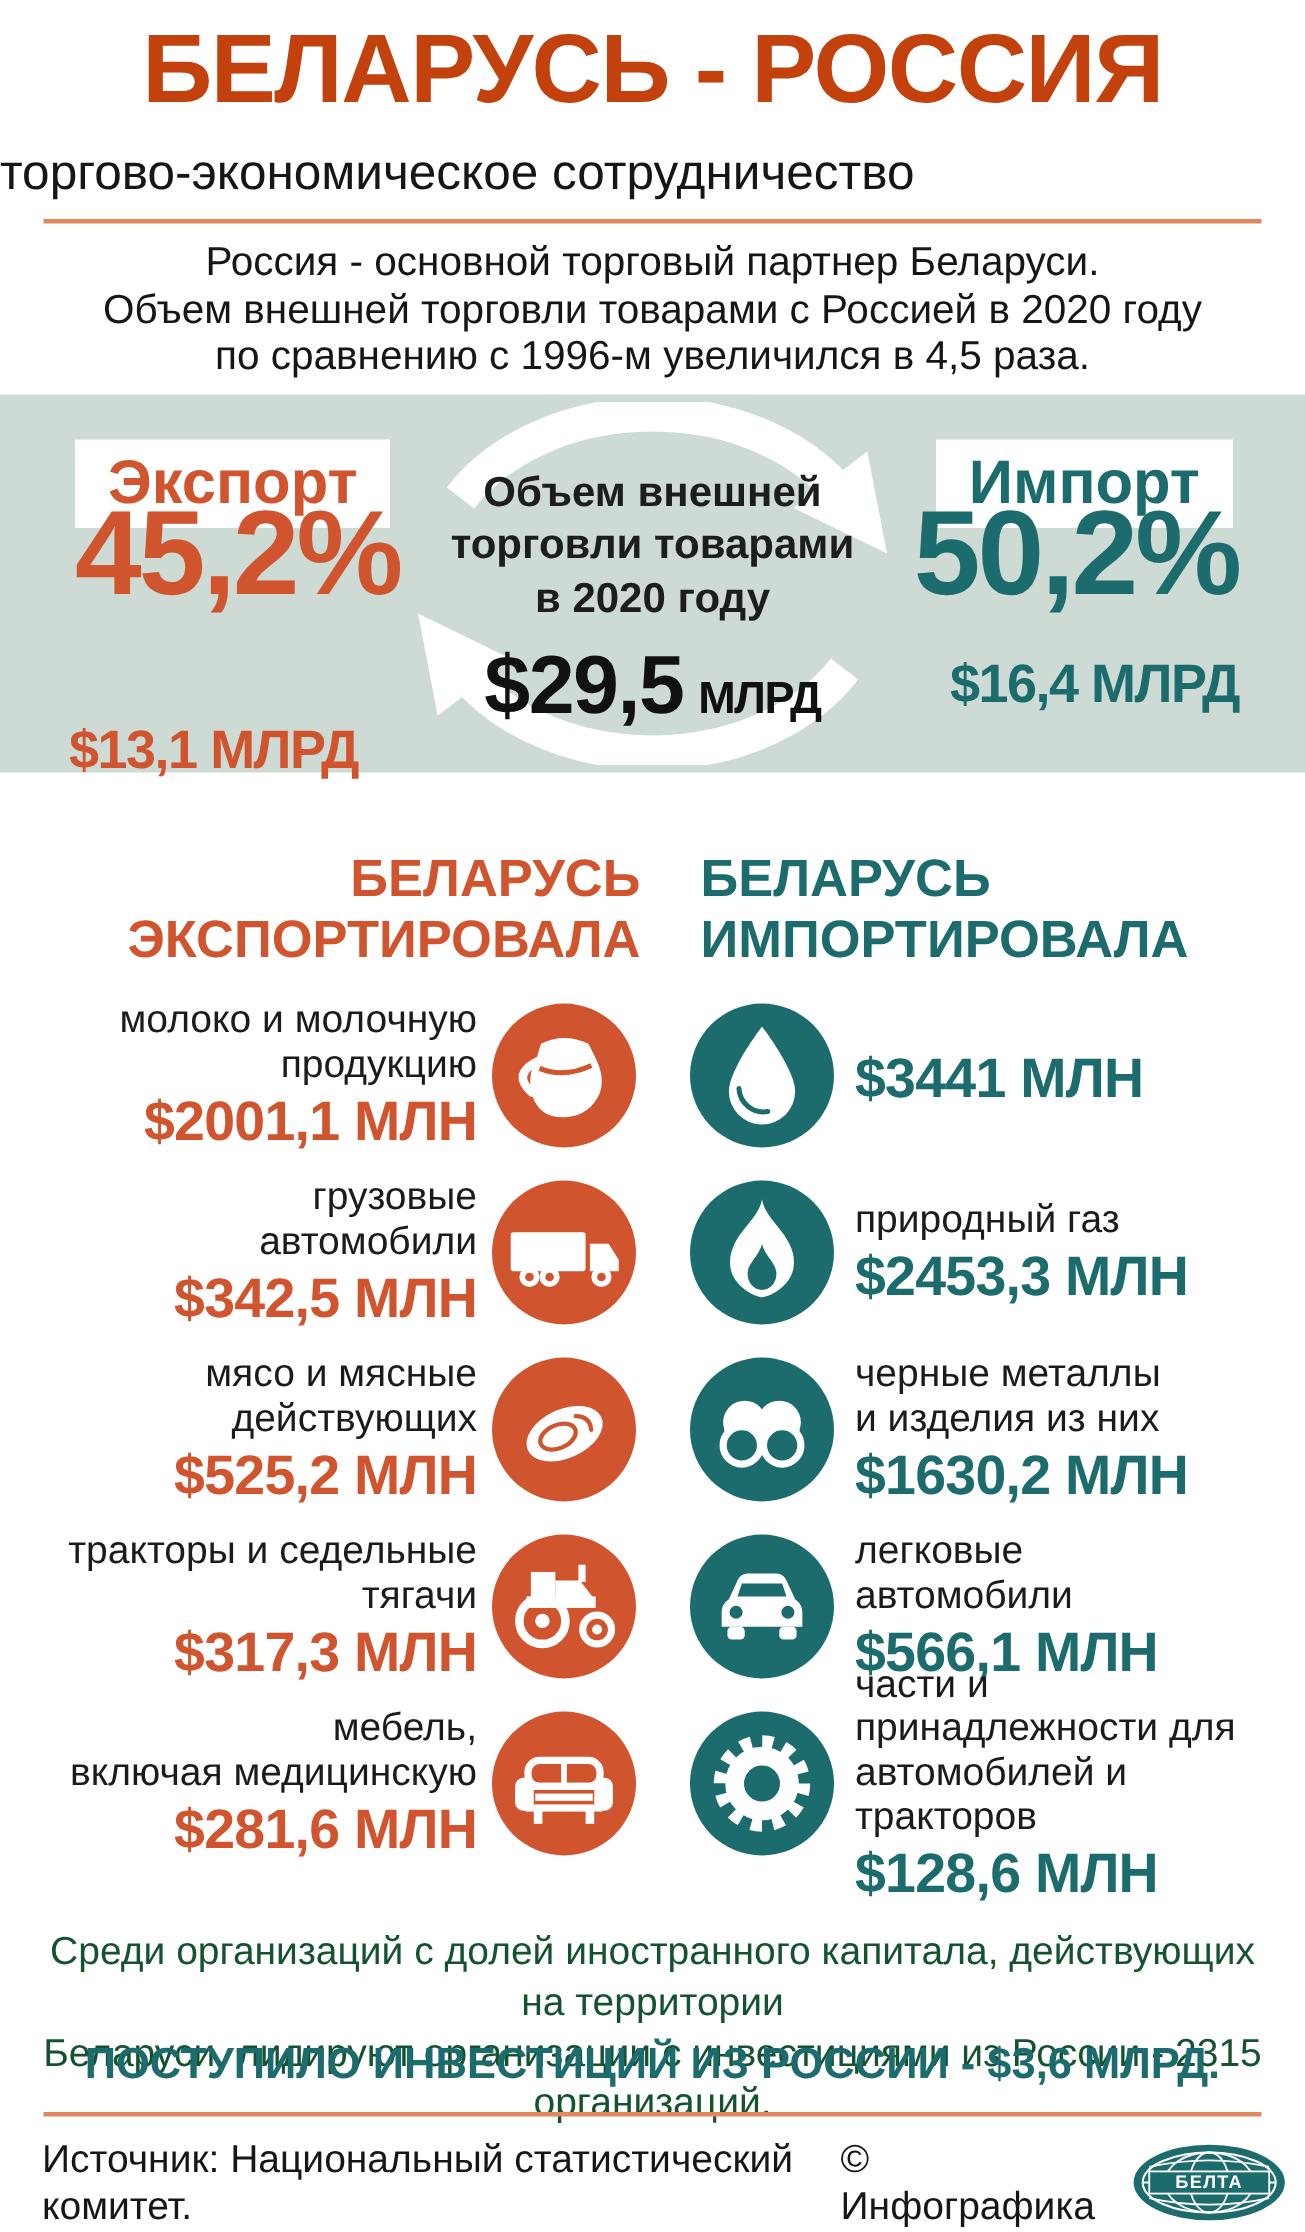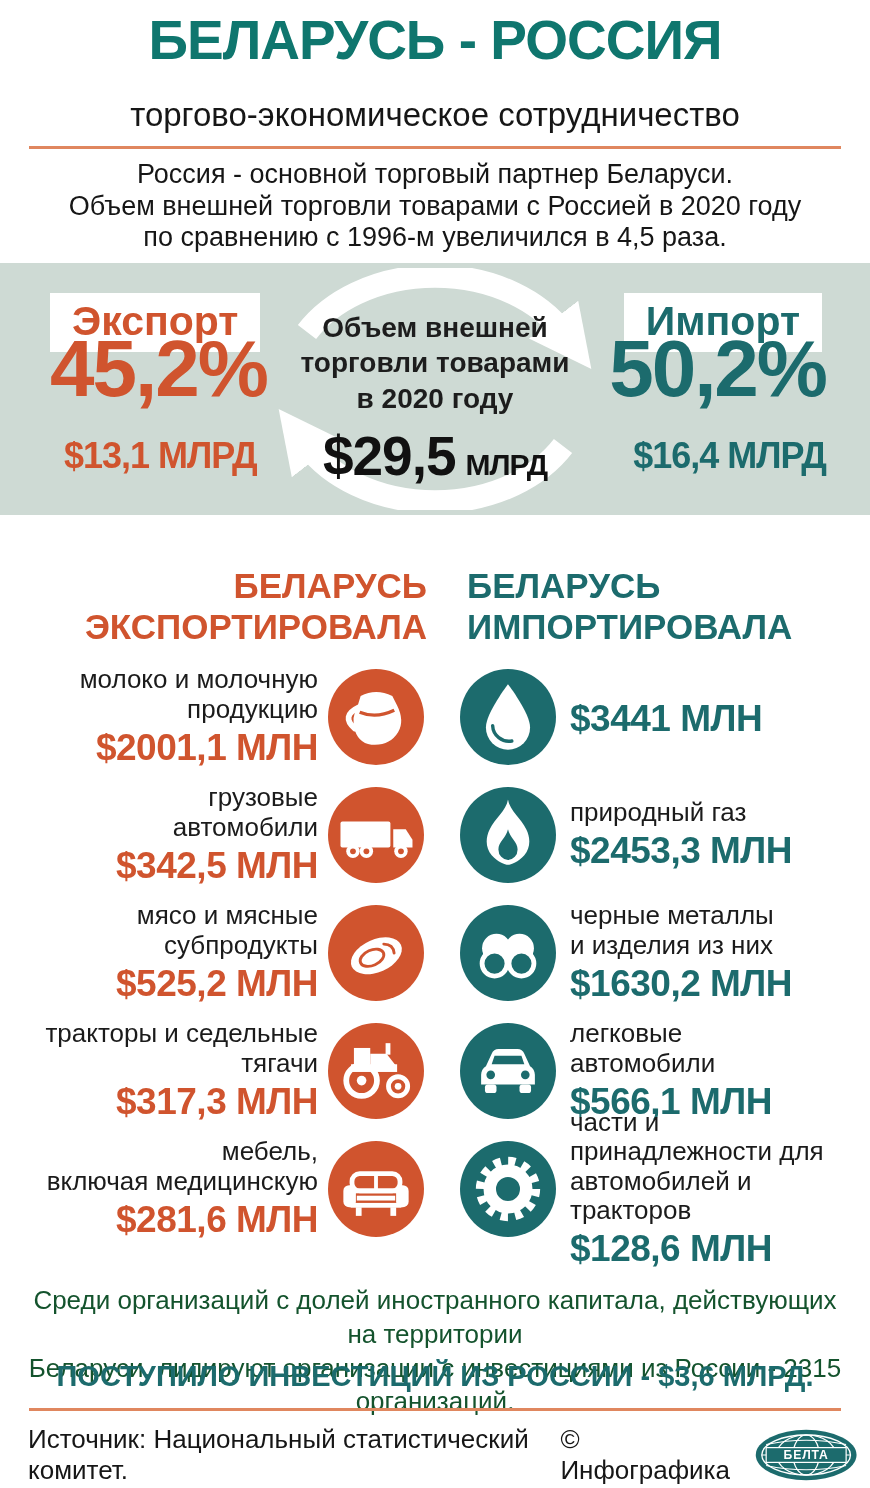--- a/index.html
+++ b/index.html
@@ -8,25 +8,25 @@
   #stage {
     position:relative; width:870px; height:1488px; background:#ffffff;
     margin:0 auto; overflow:hidden; color:#1a1a1a;
   }
   .teal { color:#1c6b6d; }
   .orange { color:#d0542e; }
 
   
   .title {
     position:absolute; top:8px; left:0; right:0; text-align:center;
-    font-size:55px; font-weight:800; letter-spacing:-1px; color:#0f766e;
+    font-size:65px; font-weight:800; letter-spacing:-1px; color:#c2410c;
     white-space:nowrap;
   }
   .subtitle {
-    position:absolute; top:96px; left:0; right:0; text-align:center;
+    position:absolute; top:96px; left:0; right:0; text-align:left;
     font-size:33px; font-weight:400; color:#161616;
   }
   .divider { position:absolute; left:29px; right:29px; height:3px; background:#e0875f; }
   .divider1 { top:146px; }
   .divider2 { top:1408px; }
   .intro {
     position:absolute; top:159px; left:0; right:0; text-align:center;
     font-size:27px; line-height:1.17; color:#161616; white-space:pre-line;
   }
 
@@ -35,21 +35,21 @@
   .side-box {
     position:absolute; top:30px; background:#ffffff; padding:5px 22px 7px;
     font-size:41px; font-weight:800;
   }
   .export-box { left:50px; }
   .import-box { right:48px; }
   .pct { position:absolute; top:66px; font-size:80px; font-weight:800; letter-spacing:-2px; line-height:1; }
   .export-pct { left:50px; }
   .import-pct { right:44px; }
   .amount { position:absolute; top:172px; font-size:36px; font-weight:800; letter-spacing:-1px; }
-  .export-amount { left:64px; }
+  .export-amount { left:46px;margin-top:44px; }
   .import-amount { right:44px; }
   .cycle-svg { position:absolute; left:50%; margin-left:-163px; top:5px; }
   .band-center {
     position:absolute; left:50%; transform:translateX(-50%); top:47px;
     width:320px; text-align:center;
   }
   .band-caption { font-size:28px; font-weight:700; color:#1d1d1d; line-height:1.26; white-space:pre-line; }
   .band-value { margin-top:8px; font-size:55px; font-weight:800; color:#111; letter-spacing:-1px; }
   .band-unit { font-size:30px; font-weight:800; color:#111; margin-left:10px; }
 
@@ -202,21 +202,21 @@
           <div class="item-label">природный газ</div>
           <div class="item-value teal">$2453,3 МЛН</div>
         </div>
       </div>
     </div>
 
     <div class="row">
       <div class="exp-item">
         <div class="exp-text">
           <div class="item-label">мясо и мясные
-субпродукты</div>
+действующих</div>
           <div class="item-value orange">$525,2 МЛН</div>
         </div>
         <div class="icon-circle bg-orange">
           <svg viewBox="0 0 100 100">
             <g transform="rotate(-24 50 52)">
               <ellipse cx="50" cy="53" rx="28" ry="17" fill="#fff"></ellipse>
               <ellipse cx="45" cy="53" rx="13" ry="8" fill="none" stroke="#d0542e" stroke-width="3"></ellipse>
               <path d="M62,45 q9,4 6,13" stroke="#d0542e" stroke-width="3" fill="none" stroke-linecap="round"></path>
             </g>
           </svg>

